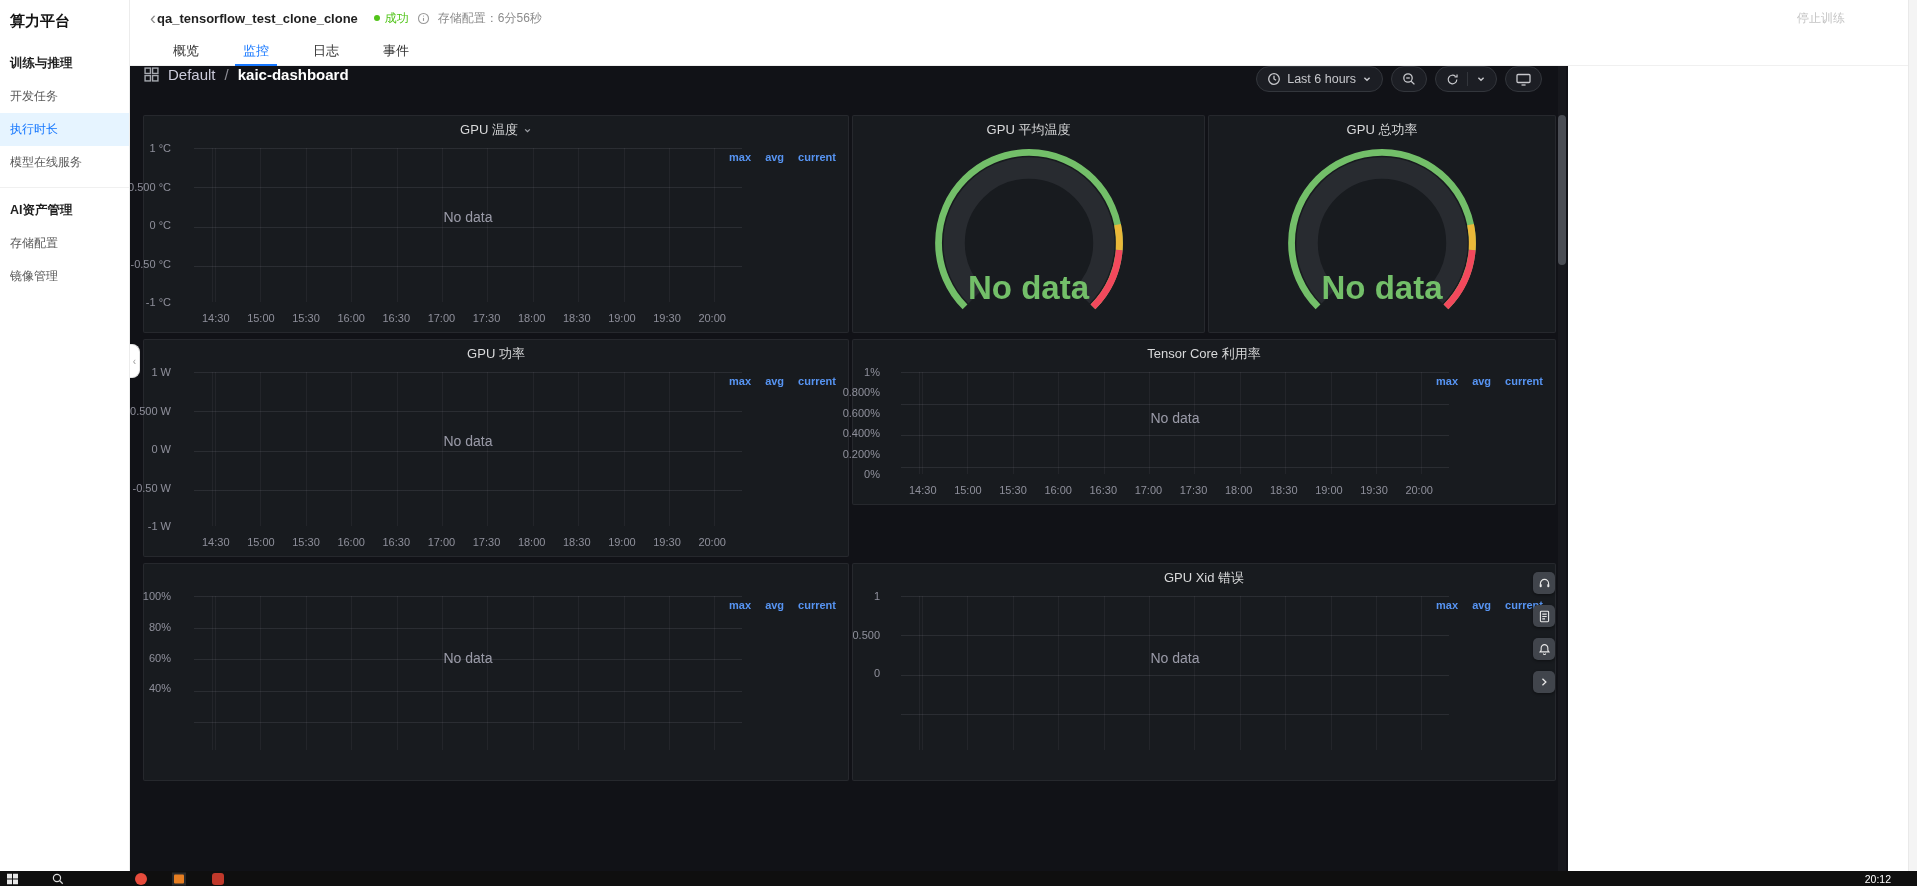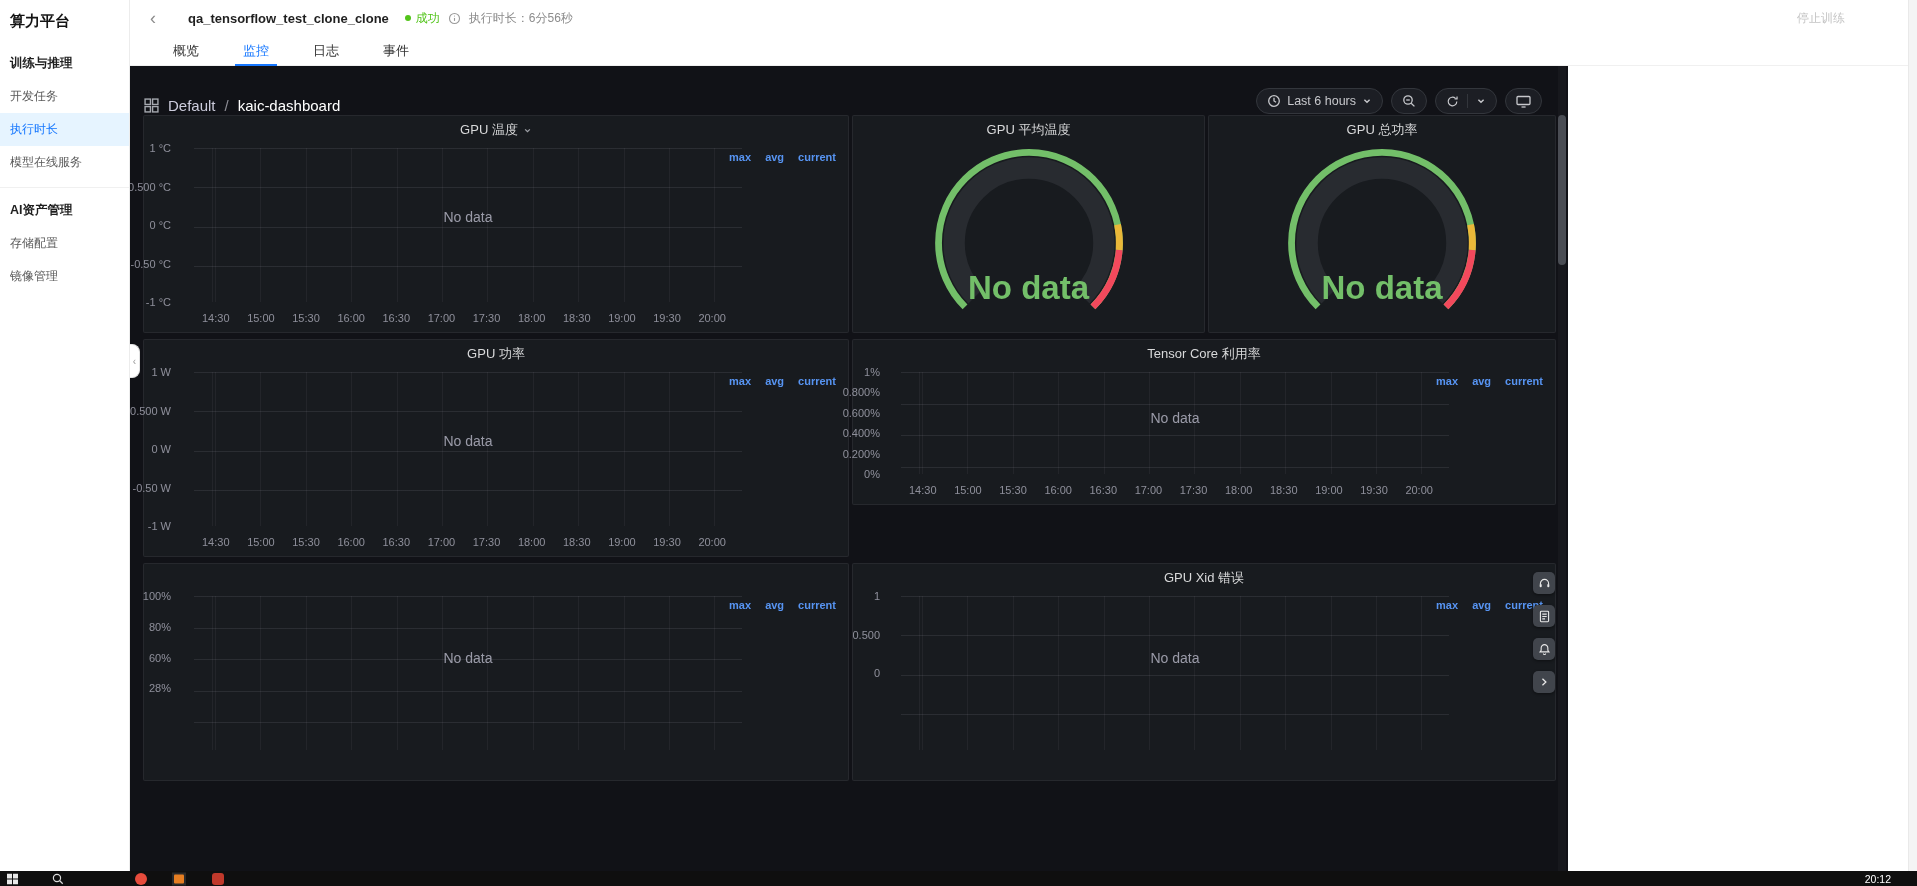--- a/index.html
+++ b/index.html
@@ -13,40 +13,40 @@
   .side-sec{padding-bottom:8px;border-bottom:1px solid #f0f0f0;margin-bottom:4px}
   .side-sec:last-child{border-bottom:none}
   .sec-title{padding:10px 10px 8px;font-size:12.5px;font-weight:bold;color:#1f1f1f}
   .side-item{padding:8px 10px;font-size:12px;color:#595959;cursor:pointer;white-space:nowrap}
   .side-item.active{background:#e6f4ff;color:#1677ff}
   .collapse-handle{position:absolute;left:130px;top:344px;width:10px;height:34px;background:#fff;border:1px solid #e3e3e3;border-left:none;border-radius:0 8px 8px 0;display:flex;align-items:center;justify-content:center;font-size:10px;color:#999;cursor:pointer;z-index:10}
 
   
   .topbar{position:absolute;left:130px;top:0;right:0;height:36px;background:#fff;display:flex;align-items:center}
   .back{margin-left:20px;color:#8c8c8c;font-size:18px;line-height:1;cursor:pointer}
-  .run-title{margin-left:32px;font-size:13px;color:#1f1f1f;font-weight:600}
+  .run-title{margin-left:1px;font-size:13px;color:#1f1f1f;font-weight:600}
   .status-dot{width:6px;height:6px;border-radius:50%;background:#52c41a;margin-left:16px}
   .status-text{margin-left:5px;font-size:12px;color:#52c41a}
   .info-icon{margin-left:8px;display:flex;align-items:center}
   .duration{margin-left:8px;font-size:12px;color:#8c8c8c}
   .stop-btn{margin-left:auto;margin-right:72px;font-size:12px;color:#c4c4c4;cursor:pointer}
 
   
   .tabs{position:absolute;left:130px;top:36px;right:0;height:30px;background:#fff;border-bottom:1px solid #f0f0f0;display:flex;padding-left:35px;z-index:5}
   .tab{height:100%;display:flex;align-items:center;padding:0 8px;margin-right:28px;font-size:13px;color:#333;position:relative;cursor:pointer}
   .tab.active{color:#1677ff}
   .tab.active::after{content:"";position:absolute;left:0;right:0;bottom:-1px;height:2px;background:#1677ff}
 
   
   .dashboard{position:absolute;left:130px;top:66px;width:1438px;height:805px;background:#111217;color:#ccccdc;overflow:hidden}
-  .dash-header{position:absolute;left:0;top:0;right:0;height:48px;display:flex;align-items:flex-end;padding:0 14px}
+  .dash-header{position:absolute;left:0;top:0;right:0;height:48px;display:flex;align-items:flex-start;padding:0 14px}
   .breadcrumb{display:flex;align-items:center;gap:9px;font-size:15px}
   .bc-folder{color:#ccccdc;cursor:pointer}
   .bc-sep{color:#8e8e96}
-  .bc-name{color:#fff;font-weight:400;cursor:pointer}
+  .bc-name{color:#fff;font-weight:700;cursor:pointer}
   .toolbar{margin-left:auto;display:flex;gap:8px;margin-right:12px;align-items:center}
   .tb-btn{height:26px;display:flex;align-items:center;gap:6px;padding:0 10px;background:#1c1e24;border:1px solid #33363c;border-radius:14px;font-size:12.5px;color:#c7c8cc;cursor:pointer;white-space:nowrap}
   .tb-btn .divider{width:1px;height:14px;background:#33363c;margin:0 2px}
 
   .panel{position:absolute;background:#181b1f;border:1px solid rgba(204,204,220,0.08);border-radius:2px}
   .p-title{position:absolute;top:0;left:0;right:0;height:28px;display:flex;align-items:center;justify-content:center;gap:5px;font-size:13px;font-weight:500;color:#d8d9da;cursor:pointer}
   .plot{position:absolute;top:32px;bottom:30px;cursor:crosshair;
         background-image:repeating-linear-gradient(to bottom,var(--grid) 0 1px,transparent 1px var(--gy)),
                          repeating-linear-gradient(to right,var(--grid2) 0 1px,transparent 1px 45.4px);
         background-position:0 0,21px 0;
@@ -118,21 +118,21 @@
     <span class="run-title">qa_tensorflow_test_clone_clone</span>
     <span class="status-dot"></span>
     <span class="status-text">成功</span>
     <span class="info-icon">
       <svg class="ic" width="13" height="13" viewBox="0 0 14 14" fill="none" stroke="#9a9a9a" stroke-width="1.2">
         <circle cx="7" cy="7" r="5.4"></circle>
           <path d="M7 6.4v3.2"></path>
           <circle cx="7" cy="4.3" r="0.6" fill="#9a9a9a" stroke="none"></circle>
       </svg>
     </span>
-    <span class="duration">执行时长：6分56秒</span>
+    <span class="duration">存储配置：6分56秒</span>
     <span class="stop-btn">停止训练</span>
   </div>
 
   <div class="tabs">
     <div class="tab">概览</div>
     <div class="tab active">监控</div>
     <div class="tab">日志</div>
     <div class="tab">事件</div>
   </div>
 
@@ -341,21 +341,21 @@
         <span>avg</span>
         <span>current</span>
       </div>
     </div>
 
     <div class="panel ts5" style="left:13px;top:497px;width:706px;height:218px">
       <div class="ylab">
         <span style="top:0%">100%</span>
         <span style="top:20%">80%</span>
         <span style="top:40%">60%</span>
-        <span style="top:60%">28%</span>
+        <span style="top:60%">40%</span>
       </div>
       <div class="plot" style="left:50px;right:106px">
         <div class="nodata" style="top:40%">No data</div>
       </div>
       <div class="legend">
         <span>max</span>
         <span>avg</span>
         <span>current</span>
       </div>
     </div>

